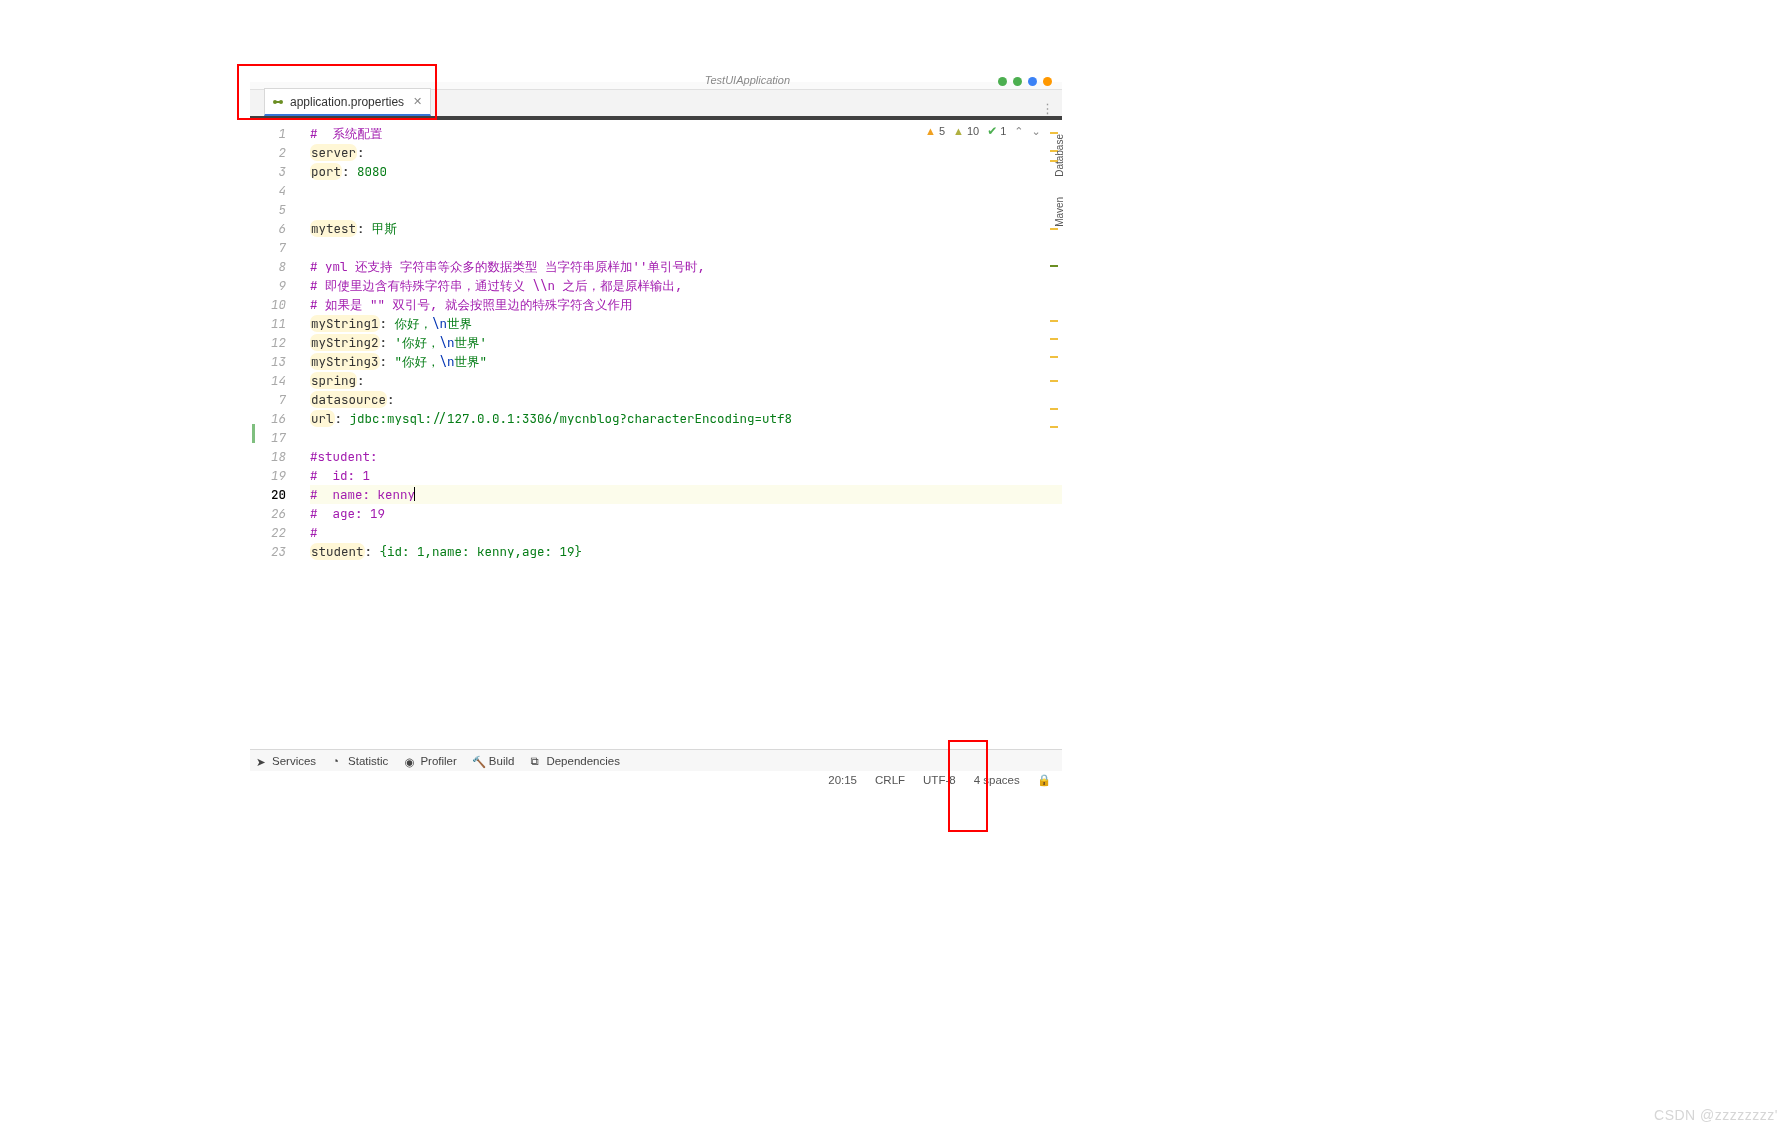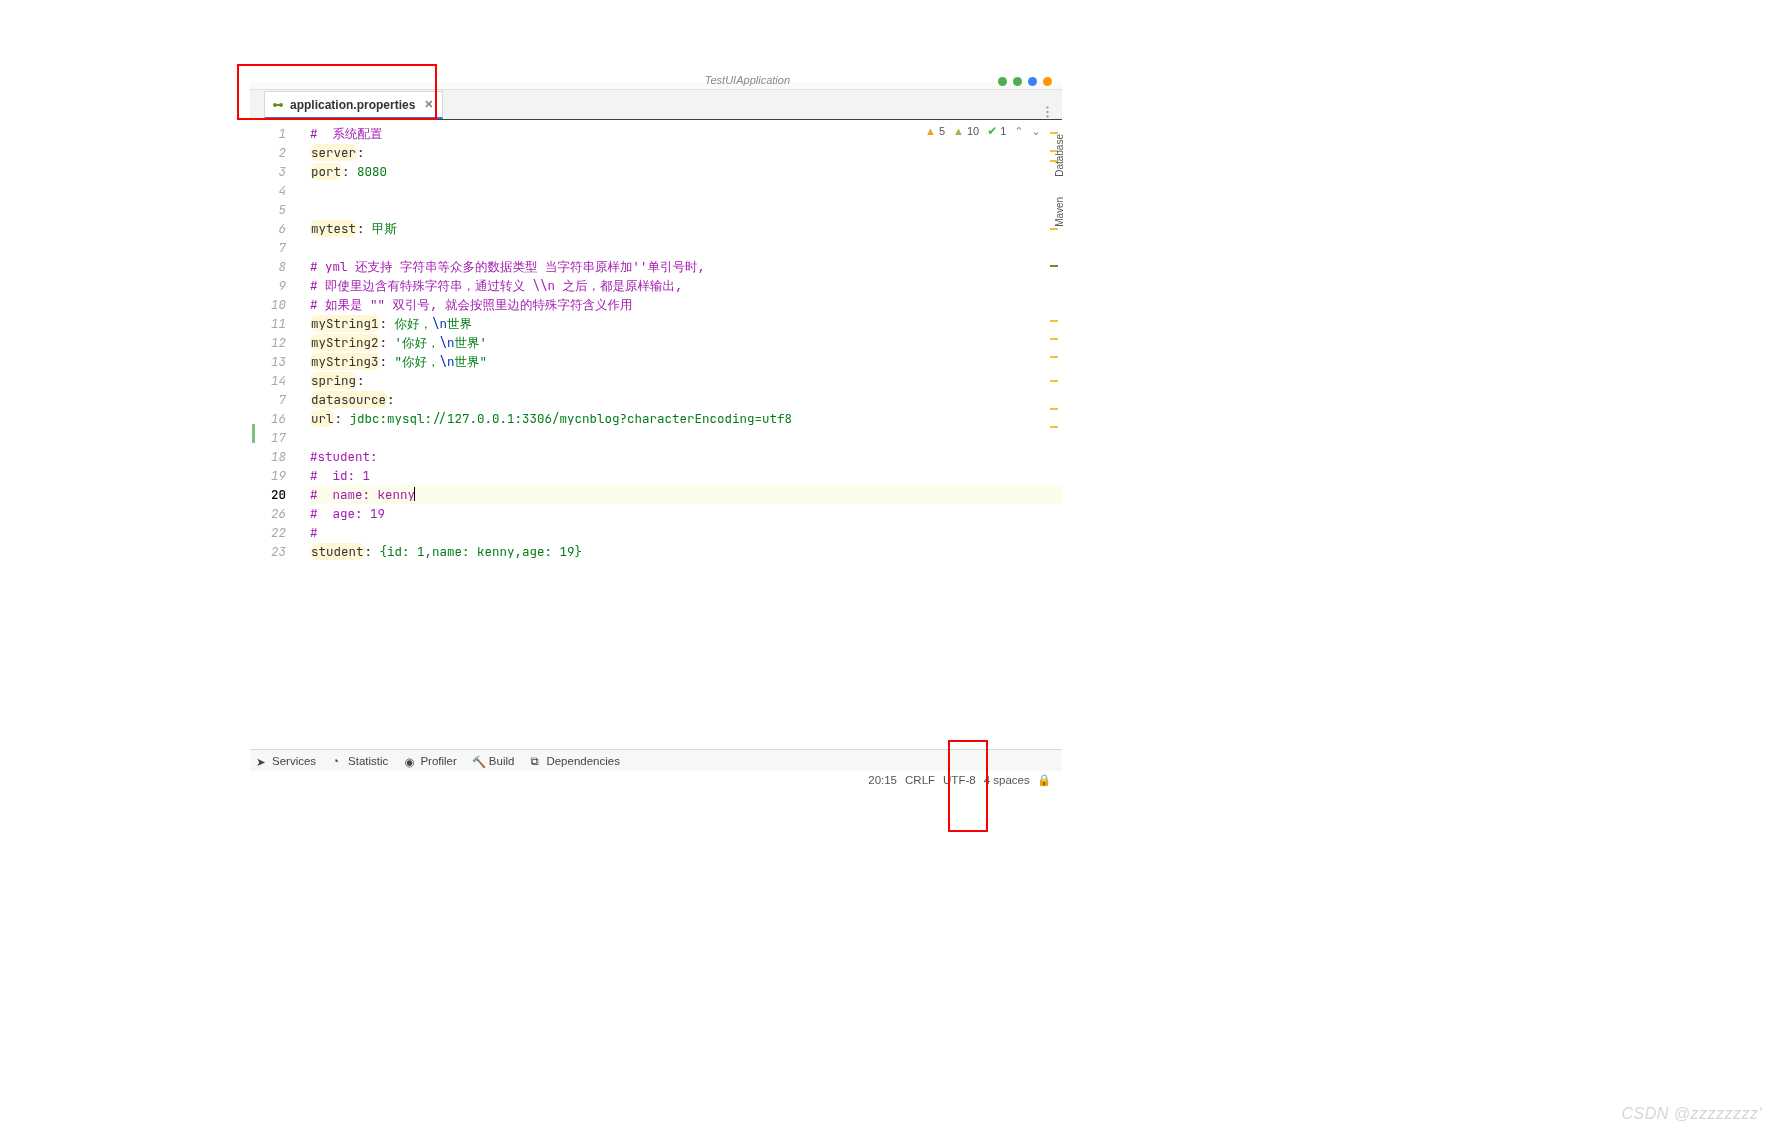--- a/index.html
+++ b/index.html
@@ -55,24 +55,23 @@
     pointer-events: none;
     z-index: 20;
   }
 
   
   .tab-bar {
     position: absolute;
     left: 250px; top: 90px;
     width: 812px; height: 30px;
     background: #f3f3f3;
-    border-bottom: 1px solid #404040;
+    border-bottom: 4px solid #404040;
     display: flex;
     align-items: flex-end;
-    font-weight: bold;
   }
   .tab {
     height: 28px;
     padding: 0 8px 0 6px;
     background: #fff;
     border: 1px solid #d8d8d8;
     border-bottom: 2px solid #3874d6;
     display: flex;
     align-items: center;
     gap: 5px;
@@ -224,37 +223,37 @@
   .bottom-tools .ic { width: 12px; height: 12px; display: inline-block; }
 
   
   .status-bar {
     position: absolute;
     left: 250px; top: 771px;
     width: 812px; height: 18px;
     display: flex;
     justify-content: flex-end;
     align-items: center;
+    gap: 10px;
     padding-right: 6px;
     font-size: 11.5px;
     color: #555;
     background: #fff;
   }
   .status-bar .cell { padding: 0 4px; }
   .lock { color: #999; }
 
   
   .watermark {
     position: absolute;
-    right: 20px;
+    right: 4px;
     bottom: 20px;
-    font-size: 16px;
+    font-size: 14px;
     color: #d6d6d6;
     letter-spacing: 0.5px;
-    font-style: italic;
   }
 
   
   .change-bar {
     position: absolute;
     left: 252px;
     width: 3px;
     background: #7fbf7f;
   }
 </style>

